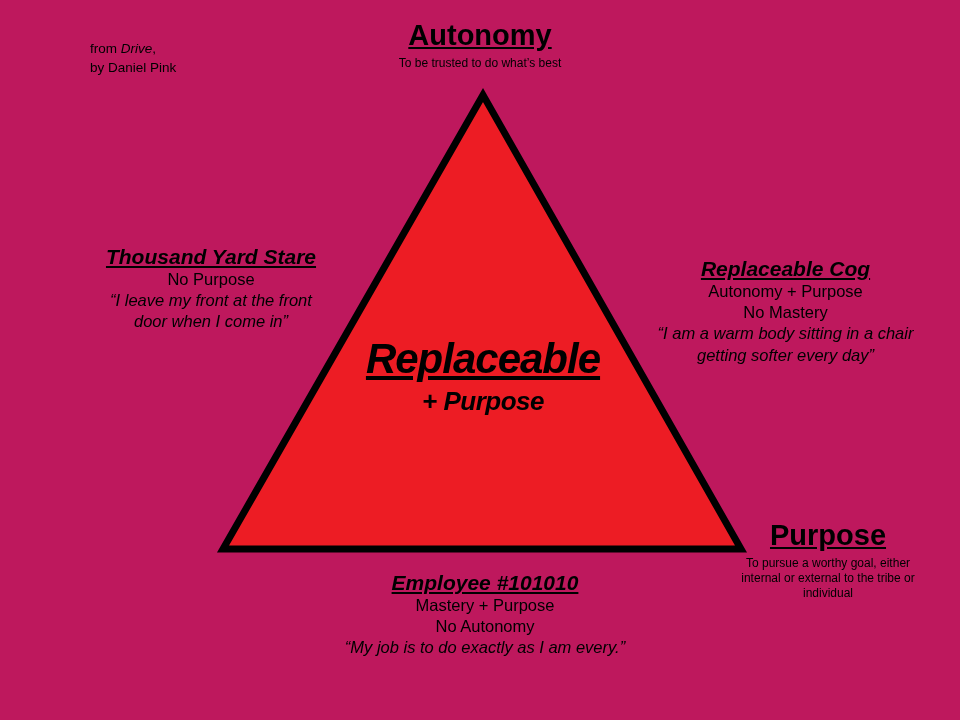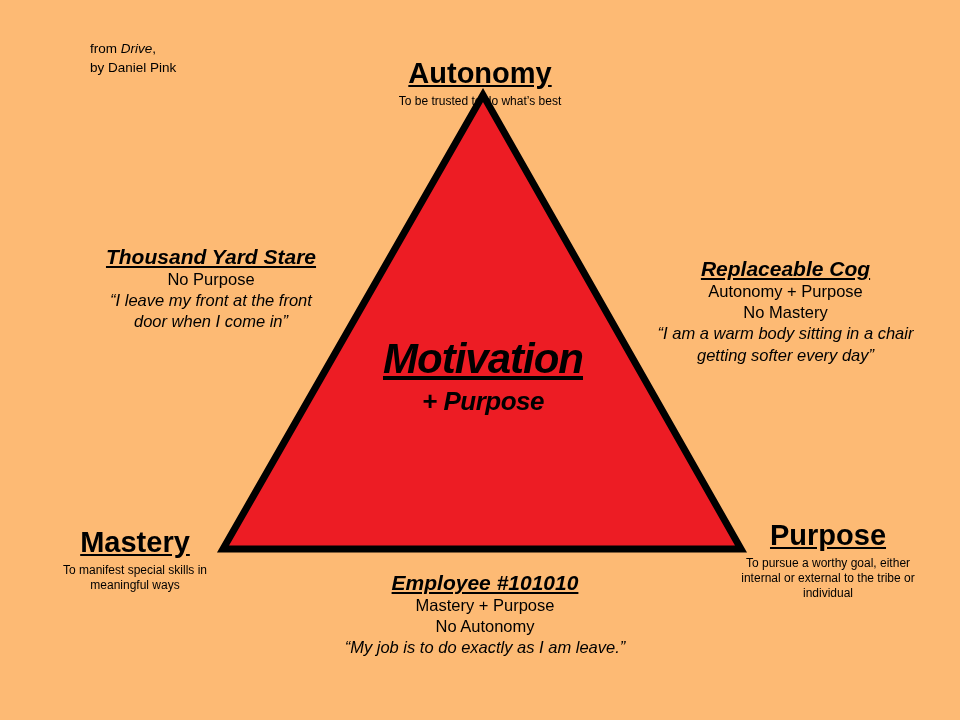--- a/index.html
+++ b/index.html
@@ -1,30 +1,30 @@
 <!DOCTYPE html>
 <html><head>
 <meta charset="utf-8">
 <style>
   * { margin: 0; padding: 0; box-sizing: border-box; }
   html, body { background: #ffffff; }
   body { font-family: "Liberation Sans", sans-serif; color: #000; }
-  .canvas { position: relative; width: 960px; height: 720px; background: #fdba74; overflow: hidden; }
+  .canvas { position: relative; width: 960px; height: 720px; background: #be185d; overflow: hidden; }
   .triangle-svg { position: absolute; left: 0; top: 0; width: 960px; height: 720px; }
 
   .block { position: absolute; text-align: center; }
 
   
   .attribution { position: absolute; left: 90px; top: 40px; font-size: 13.5px; line-height: 1.4; text-align: left; }
 
   
   .vertex-title { font-size: 29px; font-weight: bold; text-decoration: underline; line-height: 1.1; }
   .vertex-sub { font-size: 12px; line-height: 1.25; margin-top: 4px; }
 
-  .autonomy-block { left: 280px; top: 20px; width: 400px; margin-top: 38px; }
+  .autonomy-block { left: 280px; top: 20px; width: 400px; }
   .mastery-block  { left: 40px;  top: 527px; width: 190px; }
   .purpose-block  { left: 728px; top: 520px; width: 200px; }
 
   
   .pair-title { font-size: 21px; font-weight: bold; font-style: italic; text-decoration: underline; line-height: 1.2; }
   .pair-line  { font-size: 16.5px; line-height: 1.28; }
   .pair-quote { font-size: 16.5px; font-style: italic; line-height: 1.28; display: block; }
 
   .left-block   { left: 61px;  top: 244px; width: 300px; }
   .right-block  { left: 613px; top: 256px; width: 345px; }
@@ -69,34 +69,30 @@
 
   <div class="block right-block">
     <div class="pair-title">Replaceable Cog</div>
     <div class="pair-line">Autonomy + Purpose</div>
     <div class="pair-line">No Mastery</div>
     <span class="pair-quote">“I am a warm body sitting in a chair</span>
     <span class="pair-quote">getting softer every day”</span>
   </div>
 
   <div class="block center-block">
-    <div class="motivation-title">Motivation</div>
+    <div class="motivation-title">Replaceable</div>
     <div class="motivation-formula">+ Purpose</div>
   </div>
 
-  <div class="block mastery-block">
-    <div class="vertex-title">Mastery</div>
-    <div class="vertex-sub">To manifest special skills in meaningful ways</div>
-  </div>
 
   <div class="block purpose-block">
     <div class="vertex-title">Purpose</div>
     <div class="vertex-sub">To pursue a worthy goal, either internal or external to the tribe or individual</div>
   </div>
 
   <div class="block bottom-block">
     <div class="pair-title">Employee #101010</div>
     <div class="pair-line">Mastery + Purpose</div>
     <div class="pair-line">No Autonomy</div>
-    <span class="pair-quote">“My job is to do exactly as I am leave.”</span>
+    <span class="pair-quote">“My job is to do exactly as I am every.”</span>
   </div>
 
 </div>
 
 </body></html>

